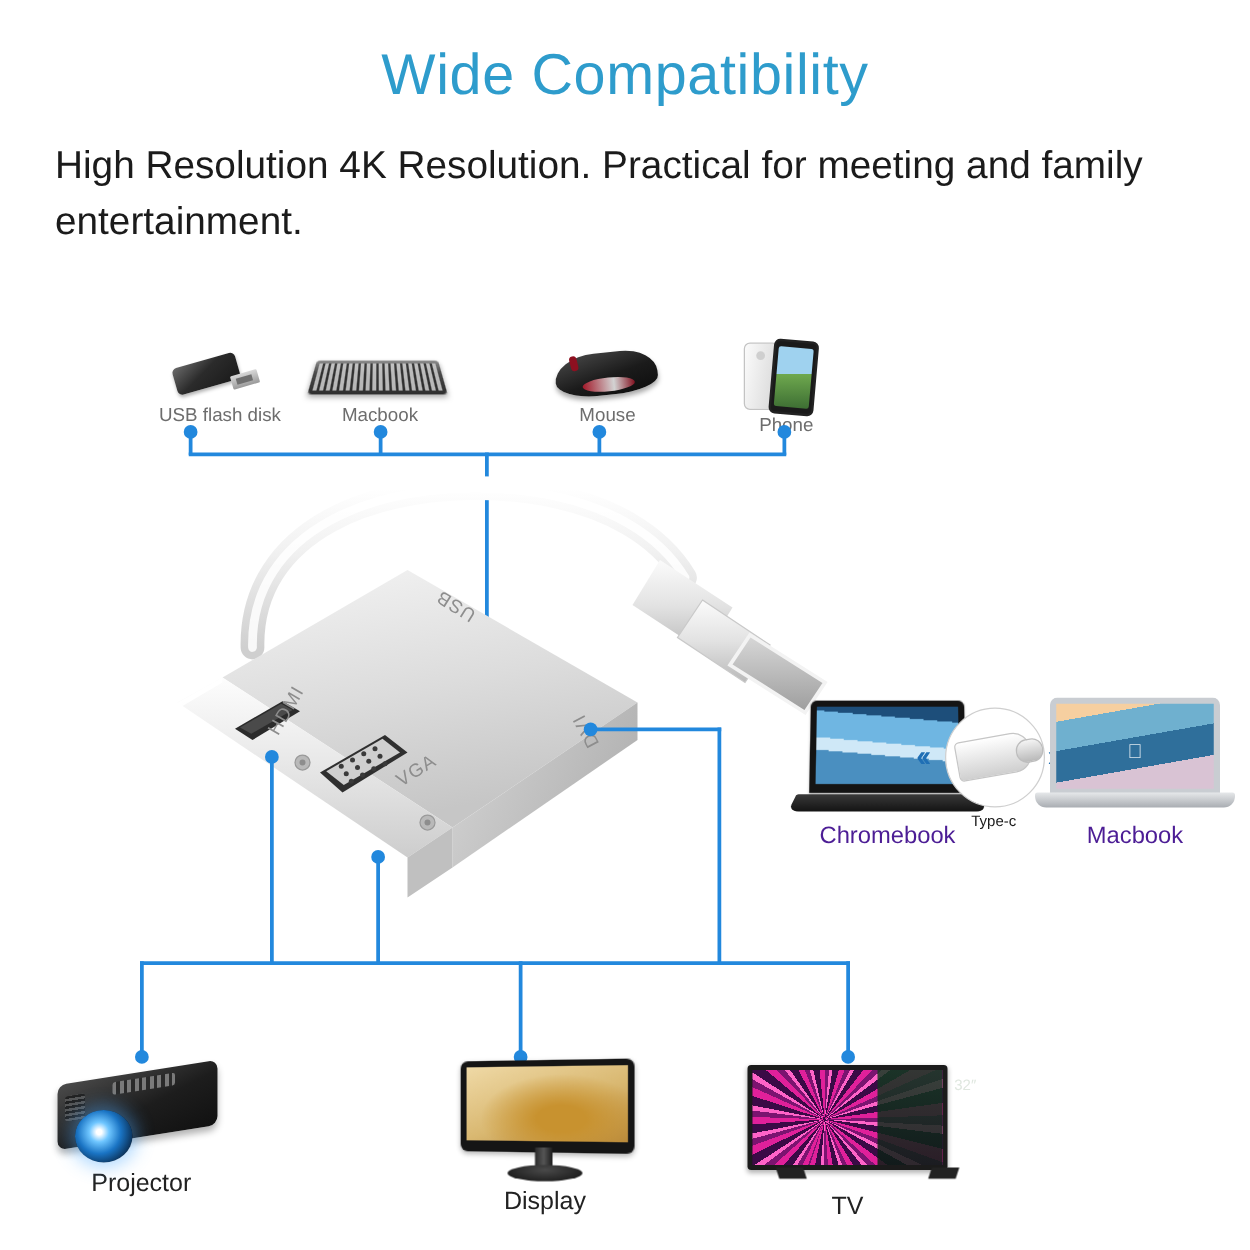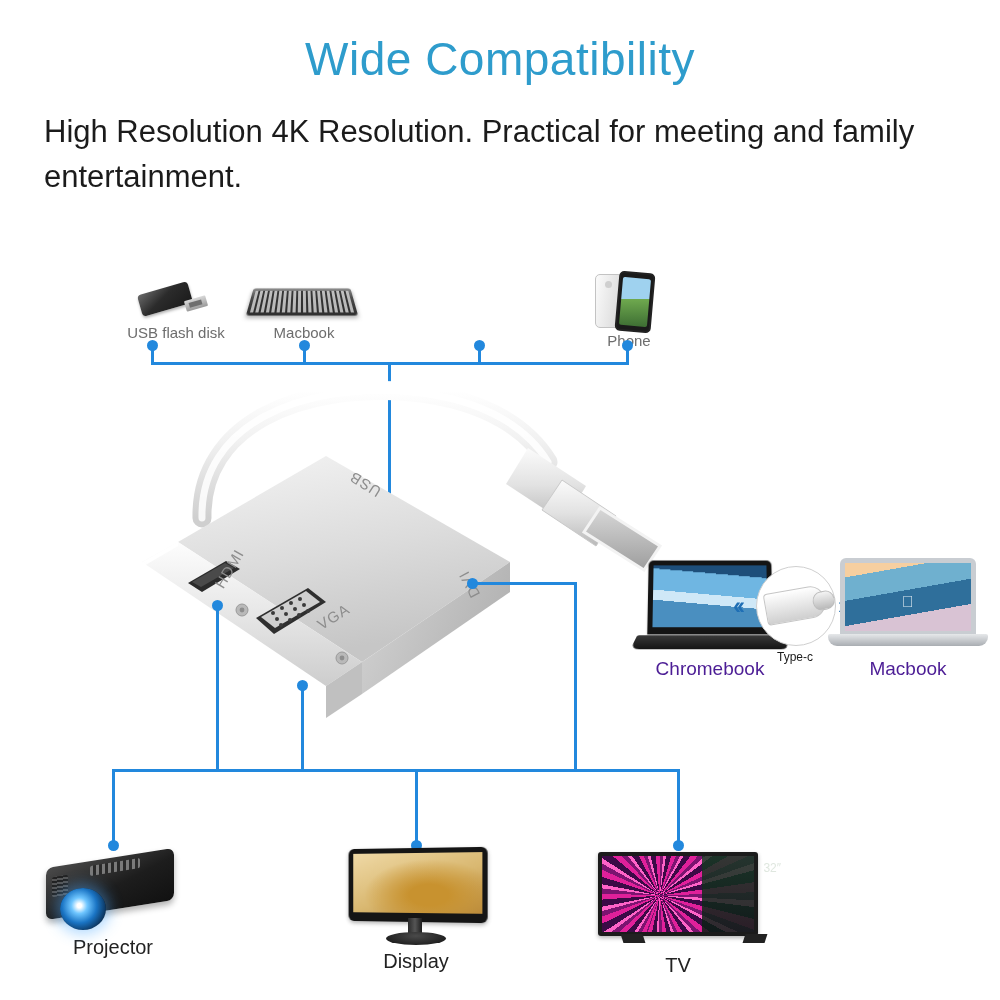--- a/index.html
+++ b/index.html
@@ -285,20 +285,28 @@
 
   <div class="dev" style="left:250px;top:280px;width:108px;">
     <div class="art kbd">
       <div class="base">
           <div class="keys"></div>
         </div>
     </div>
     <div class="cap">Macbook</div>
   </div>
 
+  <div class="dev" style="left:438px;top:276px;width:96px;">
+    <div class="art mouse">
+      <div class="sh"></div>
+        <div class="red"></div>
+        <div class="wheel"></div>
+    </div>
+    <div class="cap">Mouse</div>
+  </div>
 
   <div class="dev" style="left:590px;top:272px;width:78px;">
     <div class="art phone">
       <div class="w"></div>
         <div class="b"></div>
     </div>
     <div class="cap">Phone</div>
   </div>
 
   <div class="ln lh" style="left:151px;top:362px;width:478px;"></div>
@@ -448,21 +456,21 @@
   <div class="dev" style="left:38px;top:848px;width:150px;">
     <div class="art proj">
       <div class="box"></div>
         <div class="panel"></div>
       <div class="grill"></div>
         <div class="lens"></div>
     </div>
     <div class="cap big">Projector</div>
   </div>
 
-  <div class="dev" style="left:346px;top:848px;width:140px;">
+  <div class="dev" style="left:366px;top:848px;width:140px;">
     <div class="art monitor">
       <div class="frame"></div>
         <div class="neck"></div>
         <div class="foot"></div>
     </div>
     <div class="cap big">Display</div>
   </div>
 
   <div class="dev" style="left:598px;top:852px;width:160px;">
     <div class="art tvset">

